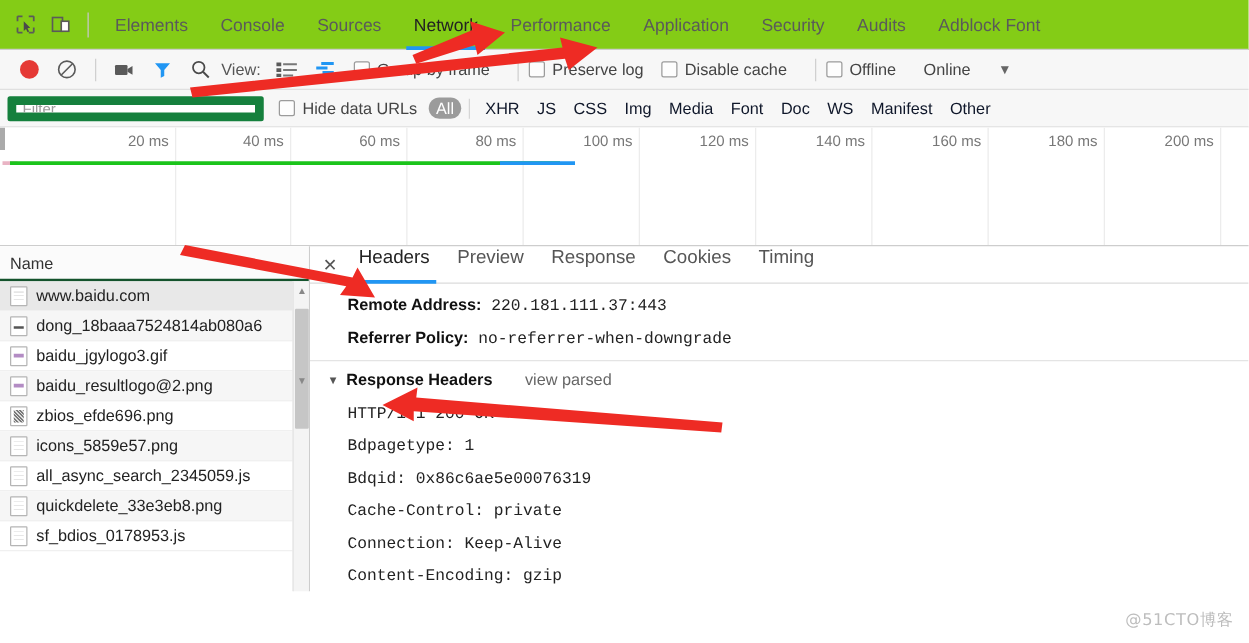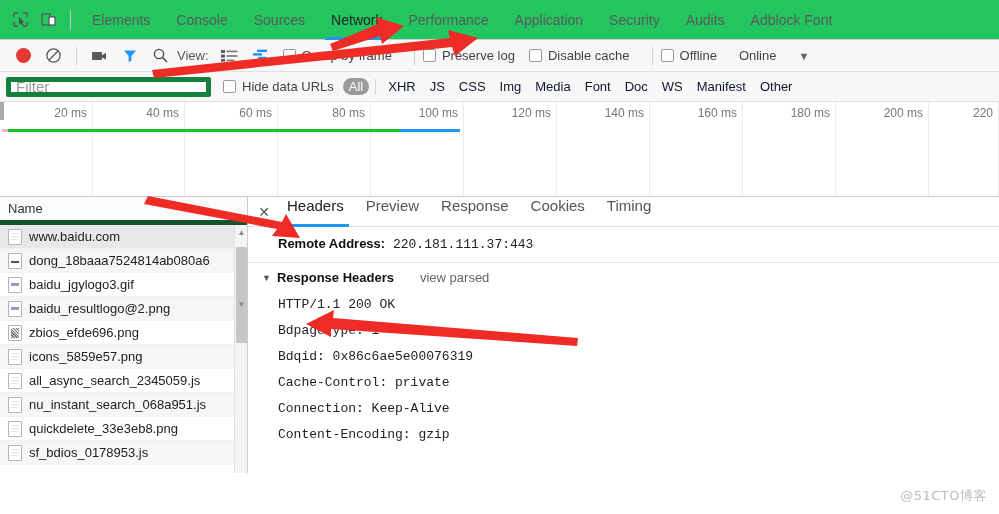--- a/index.html
+++ b/index.html
@@ -11,21 +11,21 @@
     font-family: "Liberation Sans", sans-serif;
     font-size: 12px;
     color: #333;
     -webkit-font-smoothing: antialiased;
   }
   #app { position: relative; width: 999px; height: 514px; overflow: hidden; }
 
   
   .tabbar {
     height: 40px; display: flex; align-items: center;
-    background: #22c55e;
+    background: #84cc16;
     border-bottom: 1px solid #cdcdcd;
     padding-left: 6px;
   }
   .icon-btn {
     width: 28px; height: 26px; display: flex;
     align-items: center; justify-content: center;
     cursor: pointer; color: #5a5a5a;
   }
   .tabbar-sep {
     width: 1px; height: 20px; background: #c8c8c8; margin: 0 8px;
@@ -62,39 +62,39 @@
   .online-label { color:#444; margin-left: 16px; }
   .caret { margin-left: 22px; color:#666; font-size: 11px; cursor:pointer;}
 
   
   .filterbar {
     height: 30px; display: flex; align-items: center;
     background: #f7f7f7; border-bottom: 1px solid #e0e0e0;
     padding-left: 6px; font-size: 13px;
   }
   .filter-input {
-    width: 205px; height: 20px; border: 5px solid #15803d;
-    background: #fff; border-radius: 2px; font-size: 15px;
+    width: 205px; height: 20px; border: 7px solid #15803d;
+    background: #fff; border-radius: 2px; font-size: 12px;
     padding: 0 5px; color: #333; outline: none;
     font-family: "Liberation Sans", sans-serif;
   }
   .filter-input::placeholder { color: #9a9a9a; }
   .ftype {
     padding: 1px 6px; margin: 0 1px; border-radius: 9px;
     color: #0f172a; cursor: pointer; font-size: 13px;
   }
   .ftype.active { background: #9b9b9b; color: #fff; }
   .fsep { width:1px; height:16px; background:#d6d6d6; margin:0 5px; }
 
   
   .timeline {
     height: 95px; background: #fff; position: relative;
     border-bottom: 1px solid #cdcdcd; overflow: hidden;
   }
-  .tl-ticks { position: relative; height: 95px; }
+  .tl-ticks { position: relative; height: 95px; margin-left: 48px; }
   .tl-tick {
     position: absolute; top: 0; bottom: 0;
     border-right: 1px solid #ececec;
   }
   .tl-tick span {
     position: absolute; right: 5px; top: 4px;
     font-size: 12px; color: #777; white-space: nowrap;
   }
   .tl-scroll-left {
     position:absolute; left:0; top:0; width:4px; height:18px; background:#aaa;
@@ -116,21 +116,21 @@
 
   
   .reqpane {
     width: 248px; border-right: 1px solid #cdcdcd;
     display: flex; flex-direction: column; background: #fff;
     position: relative;
   }
   .req-head {
     height: 28px; display: flex; align-items: center;
     padding-left: 8px; font-size: 13px; color: #333;
-    background: #fbfbfb; border-bottom: 5px solid #14532d;
+    background: #fbfbfb; border-bottom: 2px solid #14532d;
   }
   .req-list { flex: 1; overflow: hidden; position: relative; }
   .req-row {
     height: 24px; display: flex; align-items: center;
     padding-left: 8px; font-size: 13px; color: #222;
     border-bottom: 1px solid #f0f0f0; white-space: nowrap;
     cursor: pointer; overflow: hidden;
   }
   .req-row:nth-child(even) { background: #f6f6f6; }
   .req-row.selected { background: #e8e8e8; }
@@ -425,24 +425,20 @@
           <span class="ficon bin"></span>
           <span>zbios_efde696.png</span>
         </div>
         <div class="req-row">
           <span class="ficon doc"></span>
           <span>icons_5859e57.png</span>
         </div>
         <div class="req-row">
           <span class="ficon doc"></span>
           <span>all_async_search_2345059.js</span>
-        </div>
-        <div class="req-row">
-          <span class="ficon doc"></span>
-          <span>nu_instant_search_068a951.js</span>
         </div>
         <div class="req-row">
           <span class="ficon doc"></span>
           <span>quickdelete_33e3eb8.png</span>
         </div>
         <div class="req-row">
           <span class="ficon doc"></span>
           <span>sf_bdios_0178953.js</span>
         </div>
       </div>
@@ -470,20 +466,24 @@
           </div>
         <div class="det-tab">
             <span>Timing</span>
           </div>
       </div>
       <div class="det-body">
         <div class="kvrow">
           <b>Remote Address:</b>
           <span>220.181.111.37:443</span>
         </div>
+        <div class="kvrow">
+          <b>Referrer Policy:</b>
+          <span>no-referrer-when-downgrade</span>
+        </div>
         <div class="det-divider"></div>
         <div class="sec-head">
           <span class="sec-tri">▼</span>
           <span class="sec-title">Response Headers</span>
           <span class="sec-link">view parsed</span>
         </div>
         <div class="hdrline">HTTP/1.1 200 OK</div>
         <div class="hdrline">Bdpagetype: 1</div>
         <div class="hdrline">Bdqid: 0x86c6ae5e00076319</div>
         <div class="hdrline">Cache-Control: private</div>

